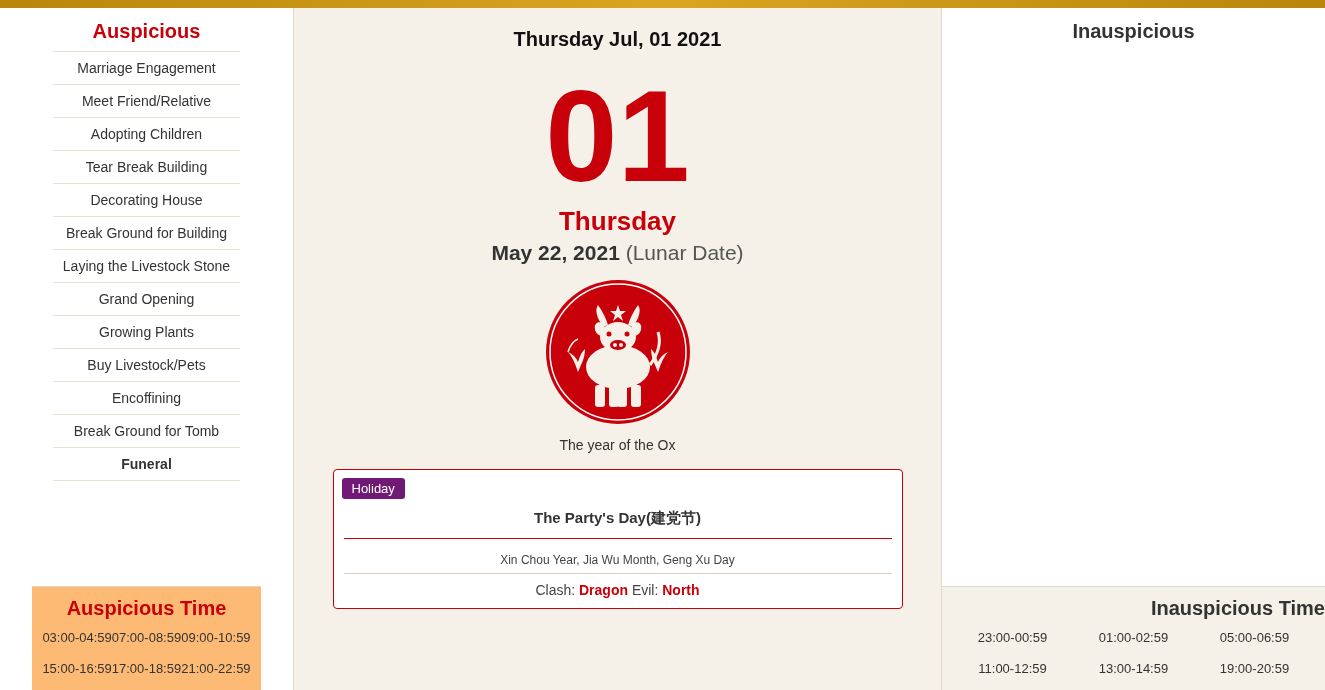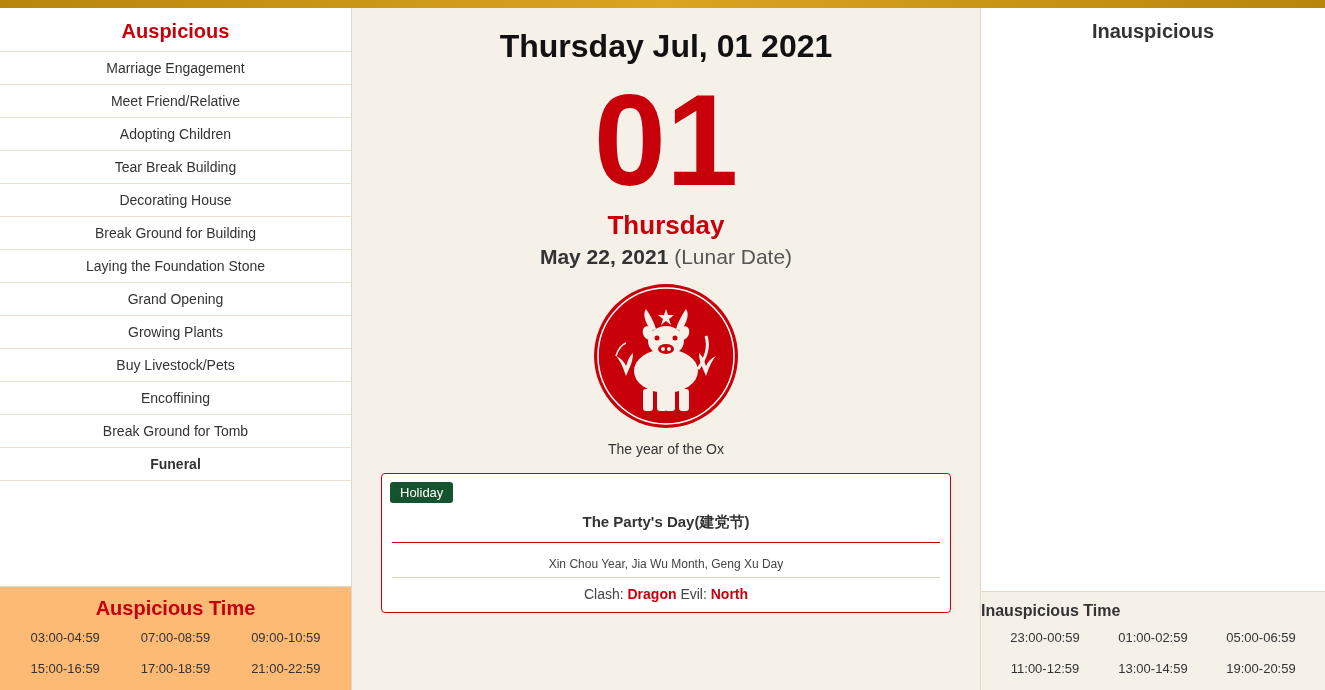--- a/index.html
+++ b/index.html
@@ -18,25 +18,26 @@
       background: linear-gradient(90deg, #b8860b, #daa520, #b8860b);
     }
 
     .main-layout {
       display: flex;
       flex: 1;
     }
 
     
     .left-panel {
-      width: 352px;
+      width: 294px;
       background: #fff;
       border-right: 1px solid #e0d8c8;
       display: flex;
       flex-direction: column;
+      align-items: center;
     }
 
     .left-panel-top {
       flex: 1;
     }
 
     .panel-header {
       text-align: center;
       padding: 12px 0 8px;
       font-size: 20px;
@@ -93,24 +94,24 @@
     .center-panel {
       flex: 1;
       background: #f5f0e8;
       display: flex;
       flex-direction: column;
       align-items: center;
       padding: 0 20px;
     }
 
     .date-title {
-      font-size: 32px;
+      font-size: 20px;
       font-weight: bold;
       color: #111;
-      margin: 20px 0 10px;
+      margin: 20px 0 20px;
       text-align: right;
     }
 
     .day-number {
       font-size: 130px;
       font-weight: bold;
       color: #c8000a;
       line-height: 1;
       margin: 0 0 5px;
       text-align: center;
@@ -157,21 +158,21 @@
     .info-box {
       width: 100%;
       max-width: 570px;
       border: 1px solid #c8000a;
       border-radius: 4px;
       margin-bottom: 8px;
       background: #fff;
     }
 
     .holiday-tag {
-      background: #14532d;
+      background: #701a75;
       color: #fff;
       font-size: 13px;
       padding: 3px 10px;
       display: inline-block;
       border-radius: 3px;
       margin: 8px 0 6px 8px;
     }
 
     .holiday-text {
       text-align: center;
@@ -204,21 +205,21 @@
       text-align: center;
       font-size: 14px;
       color: #444;
       padding: 8px 10px 10px;
     }
 
     .clash-text .red { color: #c8000a; font-weight: bold; }
 
     
     .right-panel {
-      width: 345px;
+      width: 384px;
       background: #fff;
       border-left: 1px solid #e0d8c8;
       display: flex;
       flex-direction: column;
     }
 
     .right-panel-top {
       flex: 1;
     }
 
@@ -230,22 +231,22 @@
 
     .inauspicious-header {
       text-align: center;
       padding: 12px 0 8px;
       font-size: 20px;
       font-weight: bold;
       color: #333;
     }
 
     .inauspicious-time-header {
-      text-align: left;
-      font-size: 16px;
+      text-align: right;
+      font-size: 20px;
       font-weight: bold;
       color: #333;
       margin-bottom: 8px;
     }
   </style>
 </head>
 <body>
 
 <div class="top-border"></div>
 
@@ -255,21 +256,21 @@
     <div class="left-panel-top">
       <div class="panel-header">Auspicious</div>
       <ul class="auspicious-list">
 
       <li>Marriage Engagement</li>
           <li>Meet Friend/Relative</li>
           <li>Adopting Children</li>
           <li>Tear Break Building</li>
           <li>Decorating House</li>
           <li>Break Ground for Building</li>
-          <li>Laying the Foundation Stone</li>
+          <li>Laying the Livestock Stone</li>
           <li>Grand Opening</li>
           <li>Growing Plants</li>
           <li>Buy Livestock/Pets</li>
           <li>Encoffining</li>
           <li>Break Ground for Tomb</li>
           <li>Funeral</li>
         </ul>
     </div>
     <div class="left-bottom">
       <div class="time-header">Auspicious Time</div>

